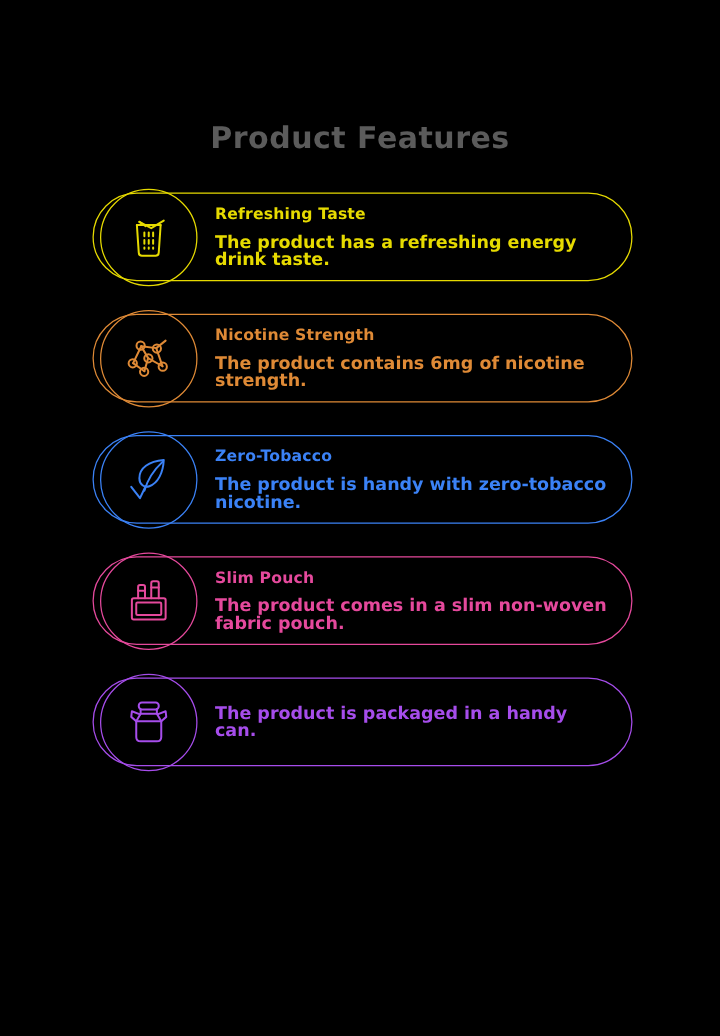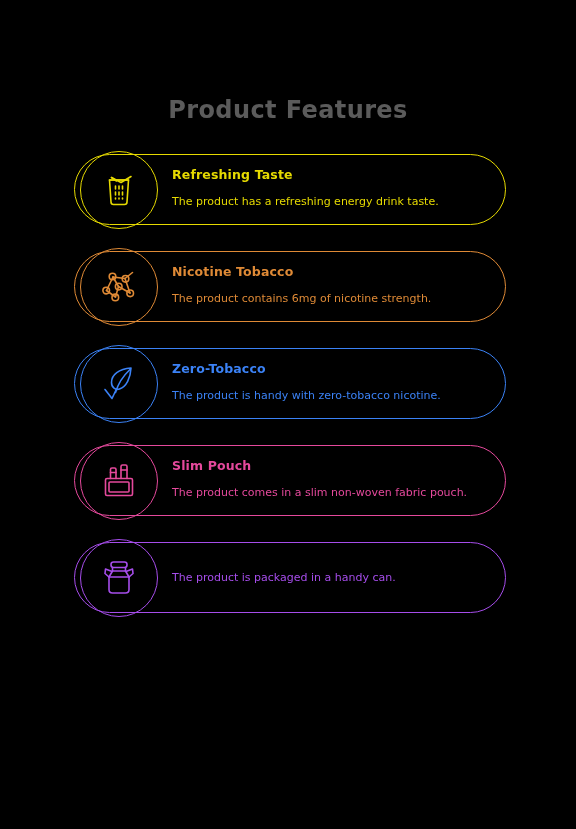--- a/index.html
+++ b/index.html
@@ -91,26 +91,26 @@
     font-size: 12.5px;
     font-weight: bold;
     letter-spacing: 0.15px;
     color: currentColor;
     margin: 0 0 9px 0;
     line-height: 14px;
   }
 
   .card-desc {
     font-family: "DejaVu Sans", sans-serif;
-    font-size: 11px;
-    font-weight: normal;
+    font-size: 14px;
+    font-weight: bold;
     letter-spacing: 0px;
     color: currentColor;
     margin: 0;
-    line-height: 21px;
+    line-height: 14px;
   }
 </style>
 </head>
 <body style="background: rgb(0, 0, 0);">
 
 <div id="page-title" style="color: rgb(91, 91, 91); margin-top: 44px;">Product Features</div>
 
 <div id="features-list">
 
   <div class="feature-card" style="color:#E6DA00">
@@ -146,21 +146,21 @@
         <path d="M7.5 23.5 L16.5 30"></path>
         <circle cx="13.5" cy="9.5" r="3.3"></circle>
         <circle cx="26.5" cy="11.8" r="3.3"></circle>
         <circle cx="19.7" cy="19.6" r="3.3"></circle>
         <circle cx="31.2" cy="26.3" r="3.3"></circle>
         <circle cx="16.3" cy="30.4" r="3.3"></circle>
         <circle cx="7.2" cy="23.6" r="3.3"></circle>
       </svg>
     </div>
     <div class="card-text">
-      <div class="card-title">Nicotine Tobacco</div>
+      <div class="card-title">Nicotine Strength</div>
       <div class="card-desc">The product contains 6mg of nicotine strength.</div>
     </div>
   </div>
 
   <div class="feature-card" style="color:#3b82f6">
     <div class="card-icon-wrap">
       <div class="icon-circle"></div>
       <svg viewBox="0 0 40 40" fill="none" stroke="currentColor" stroke-width="1.6" stroke-linecap="round" stroke-linejoin="round">
         <path d="M32 4 C20 5 12.5 10.5 12.5 18.5 C12.5 23.5 16.5 26.5 20.5 25 C27.5 22.5 31.5 14 32 4 Z"></path>
         <path d="M31 5.5 C24 12 19 20 16.5 28.5"></path>

